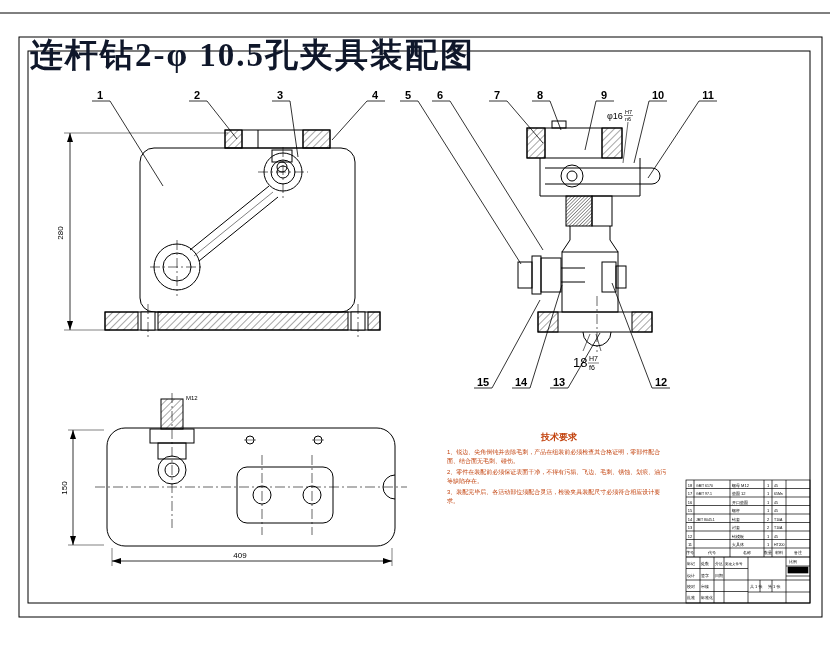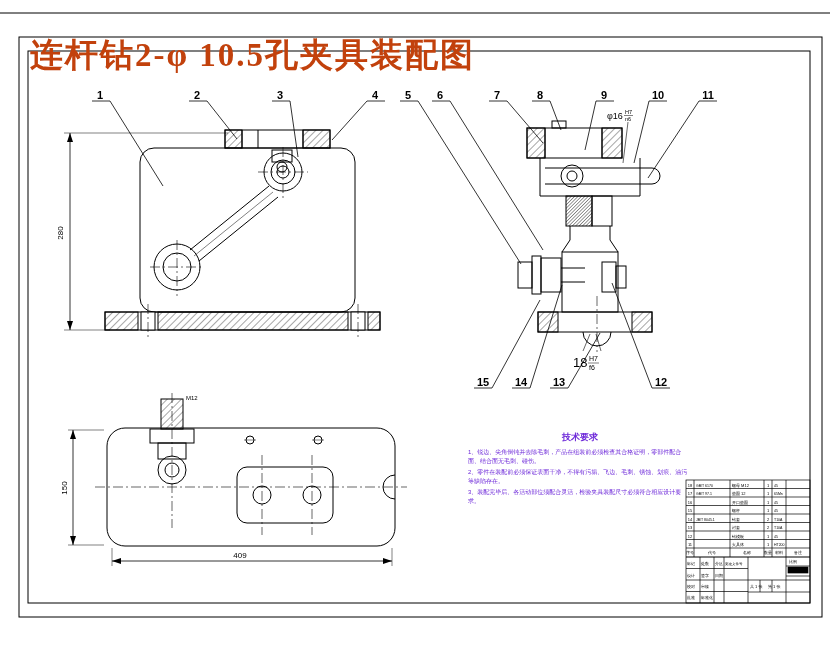--- a/index.html
+++ b/index.html
@@ -5,23 +5,23 @@
   html,body{margin:0;padding:0;background:#fff;}
   #sheet{position:relative;width:830px;height:654px;background:#ffffff;overflow:hidden;
          font-family:"Liberation Sans",sans-serif;}
   #cad{position:absolute;left:0;top:0;}
   svg text{font-family:"Liberation Sans",sans-serif;fill:#000;}
   .balloon{font-size:11px;font-weight:bold;}
   .dimtxt{font-size:8px;}
   .tiny{font-size:4px;}
   .tiny2{font-size:3.5px;}
   #main-title{position:absolute;left:30px;top:33px;width:600px;
-      font-size:33px;font-weight:bold;color:#c2410c;letter-spacing:2px;
+      font-size:33px;font-weight:bold;color:#0f172a;letter-spacing:2px;
       font-family:"Liberation Serif","Liberation Sans",serif;white-space:nowrap;}
-  #techreq{position:absolute;left:468px;top:431px;width:224px;color:#6d28d9;}
+  #techreq{position:absolute;left:447px;top:431px;width:224px;color:#c2410c;}
   #techreq .hd{text-align:center;font-size:9px;font-weight:bold;margin-bottom:4px;}
   #techreq .it{font-size:6px;line-height:9px;margin-bottom:2px;}
 </style>
 </head>
 <body>
 
 <div id="sheet">
 
 <svg id="cad" width="830" height="654" viewBox="0 0 830 654">
   <defs>

